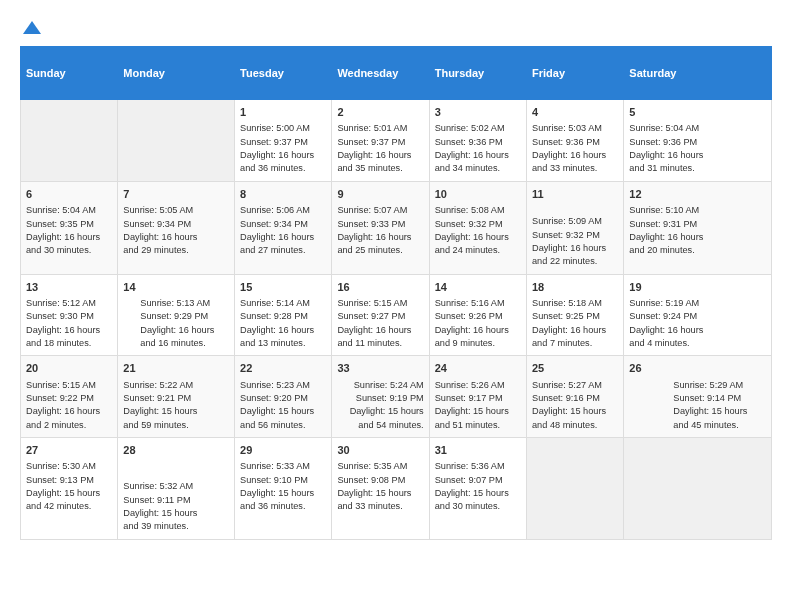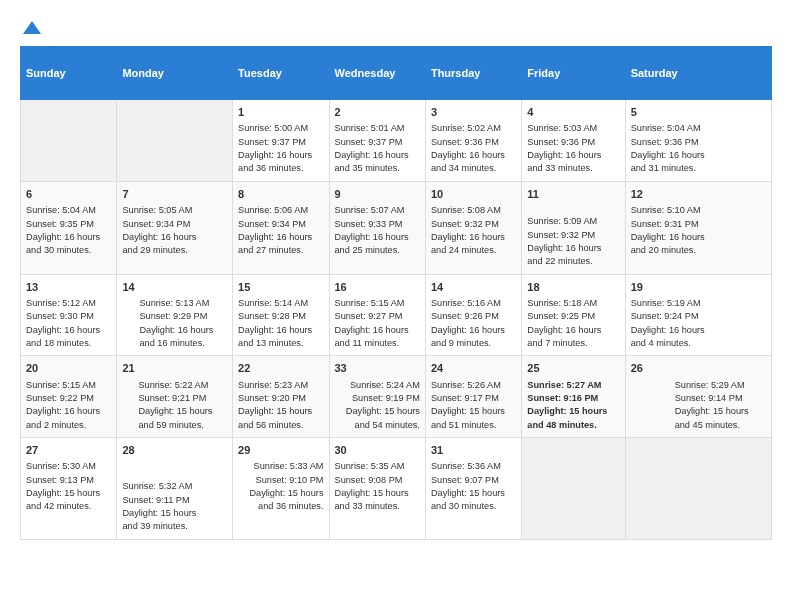--- a/index.html
+++ b/index.html
@@ -282,21 +282,21 @@
         <tr>
           <td>
             <span class="day-number">20</span>
             <div class="day-info" style="white-space: pre-line;">Sunrise: 5:15 AM
 Sunset: 9:22 PM
 Daylight: 16 hours
 and 2 minutes.</div>
           </td>
           <td>
             <span class="day-number">21</span>
-            <div class="day-info" style="white-space: pre-line; margin-left: 16px;">Sunrise: 5:22 AM
+            <div class="day-info" style="white-space: pre-line;">Sunrise: 5:22 AM
 Sunset: 9:21 PM
 Daylight: 15 hours
 and 59 minutes.</div>
           </td>
           <td>
             <span class="day-number">22</span>
             <div class="day-info" style="white-space: pre-line;">Sunrise: 5:23 AM
 Sunset: 9:20 PM
 Daylight: 15 hours
 and 56 minutes.</div>
@@ -310,21 +310,21 @@
           </td>
           <td>
             <span class="day-number">24</span>
             <div class="day-info" style="white-space: pre-line;">Sunrise: 5:26 AM
 Sunset: 9:17 PM
 Daylight: 15 hours
 and 51 minutes.</div>
           </td>
           <td>
             <span class="day-number">25</span>
-            <div class="day-info" style="white-space: pre-line; font-weight: bold;">Sunrise: 5:27 AM
+            <div class="day-info" style="white-space: pre-line;">Sunrise: 5:27 AM
 Sunset: 9:16 PM
 Daylight: 15 hours
 and 48 minutes.</div>
           </td>
           <td>
             <span class="day-number">26</span>
             <div class="day-info" style="white-space: pre-line; margin-left: 44px;">Sunrise: 5:29 AM
 Sunset: 9:14 PM
 Daylight: 15 hours
 and 45 minutes.</div>
@@ -340,21 +340,21 @@
           </td>
           <td>
             <span class="day-number">28</span>
             <div class="day-info" style="white-space: pre-line; margin-top: 22px;">Sunrise: 5:32 AM
 Sunset: 9:11 PM
 Daylight: 15 hours
 and 39 minutes.</div>
           </td>
           <td>
             <span class="day-number">29</span>
-            <div class="day-info" style="white-space: pre-line; text-align: right;">Sunrise: 5:33 AM
+            <div class="day-info" style="white-space: pre-line;">Sunrise: 5:33 AM
 Sunset: 9:10 PM
 Daylight: 15 hours
 and 36 minutes.</div>
           </td>
           <td>
             <span class="day-number">30</span>
             <div class="day-info" style="white-space: pre-line;">Sunrise: 5:35 AM
 Sunset: 9:08 PM
 Daylight: 15 hours
 and 33 minutes.</div>

